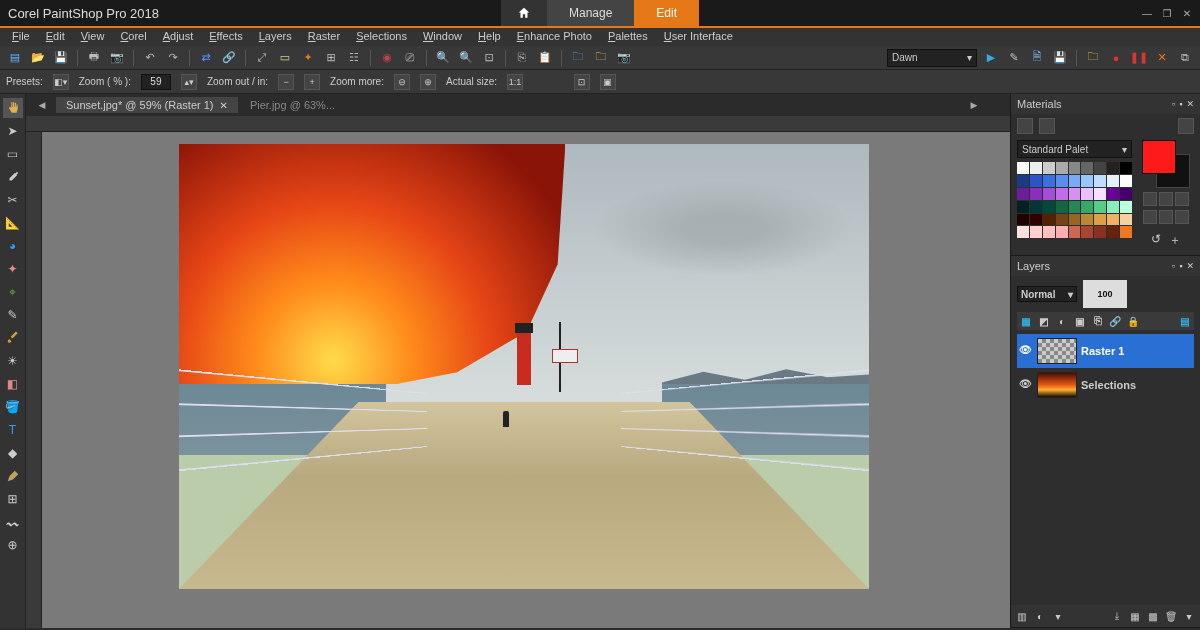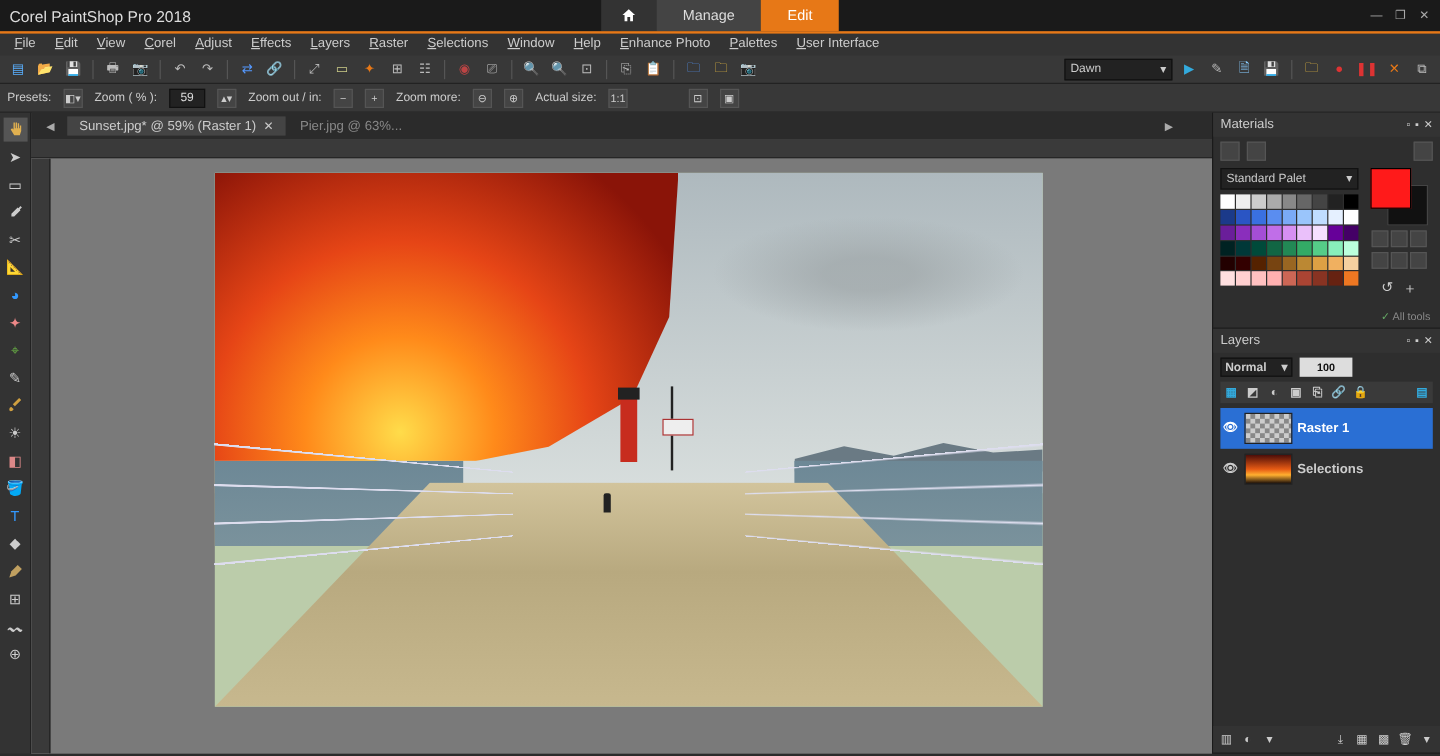--- a/index.html
+++ b/index.html
@@ -98,21 +98,21 @@
 .mat-footer { padding: 4px 8px; font-size: 9px; color: #888; text-align: right; }
 .recent { padding: 4px 6px 8px; }
 .recent .label { font-size: 10px; margin-bottom: 3px; }
 .recent-grid { display: flex; gap: 1px; }
 .recent-sw { width: 12px; height: 12px; }
 
 
 .layers-body { padding: 4px 6px; font-weight: bold; }
 .layers-top { display: flex; align-items: center; gap: 6px; margin-bottom: 4px; }
 .blend-combo { width: 60px; height: 16px; background: #222; border: 1px solid #111; font-size: 10px; padding: 0 3px; display: flex; align-items: center; justify-content: space-between; }
-.opacity-box { width: 44px; height: 16px; background: #ddd; color: #111; font-size: 9px; display: flex; align-items: center; justify-content: center; }
+.opacity-box { width: 44px; height: 28px; background: #ddd; color: #111; font-size: 9px; display: flex; align-items: center; justify-content: center; }
 .layers-icons { display: flex; gap: 4px; margin-bottom: 4px; background: #3a3a3a; padding: 2px; }
 .layers-icons .li { width: 14px; height: 14px; font-size: 10px; display: flex; align-items: center; justify-content: center; }
 .layer-row { display: flex; align-items: center; gap: 4px; padding: 3px 2px; height: 34px; }
 .layer-row.active { background: #2a6fd4; color: #fff; }
 .layer-vis { width: 14px; height: 14px; font-size: 10px; }
 .layer-thumb { width: 40px; height: 26px; background: #555; border: 1px solid #222; }
 .thumb-checker { background: repeating-conic-gradient(#888 0 25%, #ccc 0 50%) 0 0/8px 8px; }
 .thumb-sunset { background: linear-gradient(#4a0c08 0%, #e65a14 50%, #ffb030 70%, #140a08 100%); }
 .layer-name { font-size: 11px; }
 .layers-bottom { display: flex; gap: 4px; padding: 4px; background: #333; margin-top: auto; position: absolute; bottom: 0; left: 0; right: 0; }
@@ -407,23 +407,20 @@
             <span class="mat-toggle"></span>
             <span class="mat-toggle"></span>
             <span class="mat-toggle"></span>
           </div>
           <div style="display:flex; gap:8px; margin-top:6px; color:#ccc; font-size:12px;">
             <span>↺</span>
             <span>＋</span>
           </div>
         </div>
       </div>
-      <div class="mat-footer">
-        <span style="color:#6a6">✓</span> <span>All tools</span>
-      </div>
     </div>
 
     <div class="panel layers-panel">
       <div class="panel-header">
         <span>Layers</span>
         <span class="ctrls">
             <span>▫</span>
             <span>▪</span>
             <span>✕</span>
           </span>

